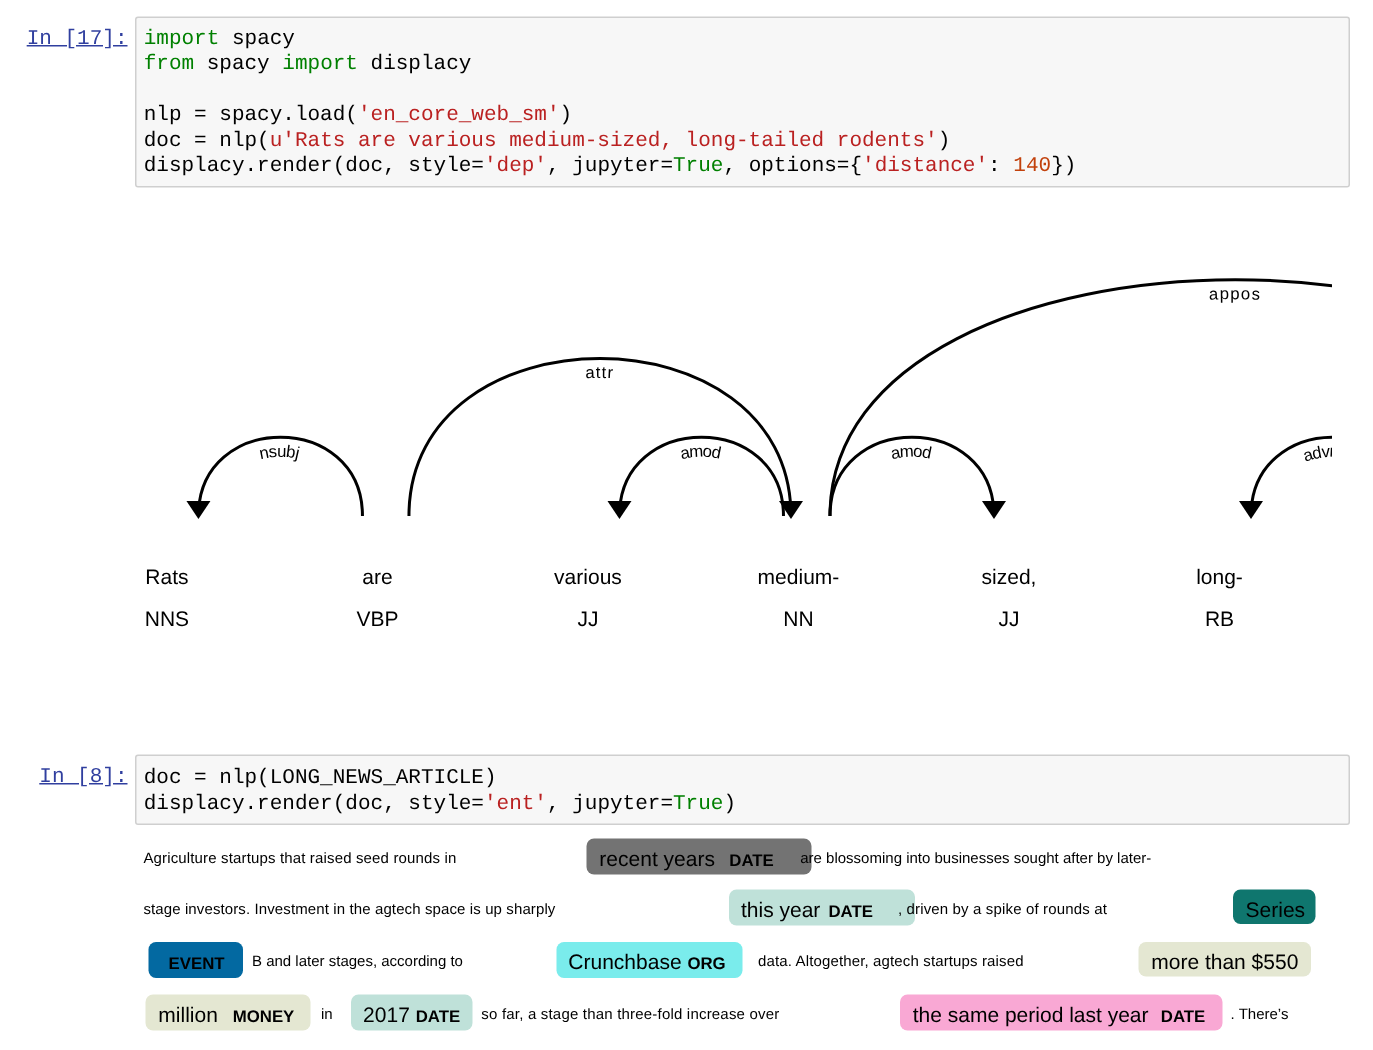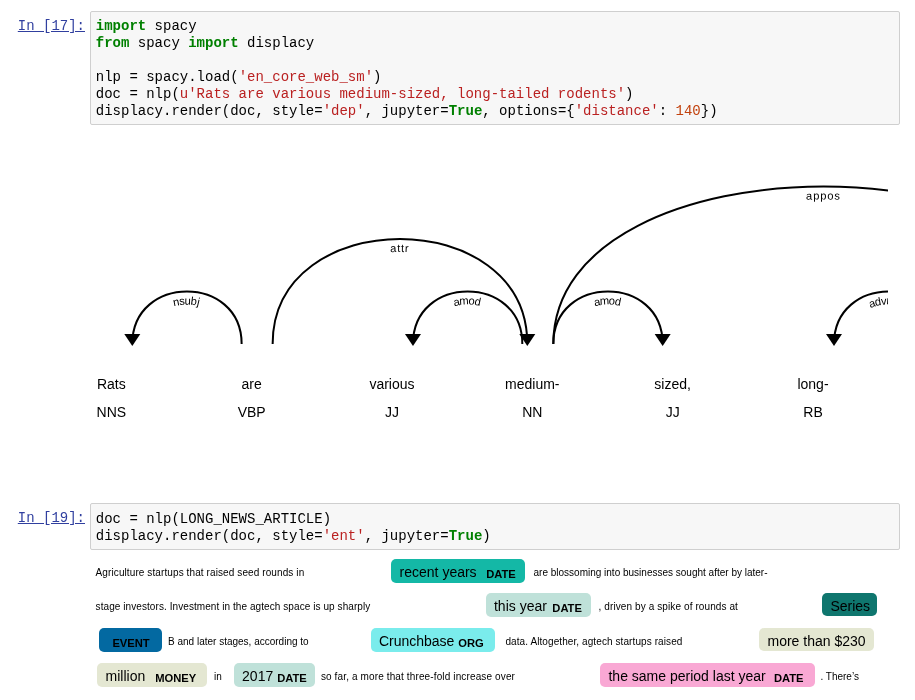--- a/index.html
+++ b/index.html
@@ -2,21 +2,21 @@
 <html><head><meta charset="utf-8">
 <style>
 * { margin:0; padding:0; box-sizing:content-box; }
 html,body { width:915px; height:700px; background:#fff; overflow:hidden;
   font-family:"Liberation Sans", sans-serif; }
 .prompt { position:absolute; left:0; width:85px; text-align:right;
   font-family:"Liberation Mono", monospace; font-size:14px; line-height:17px; color:#303F9F;text-decoration:underline; }
 .ibox { position:absolute; left:90.3px; width:803.4px; background:#f7f7f7;
   border:1px solid #cfcfcf; border-radius:2px; padding:6.5px 0 4.2px 4.5px; }
 pre.code { font-family:"Liberation Mono", monospace; font-size:14px; line-height:17px; color:#000; }
-.k { color:#008000; font-weight:bold;margin-top:36px; }
+.k { color:#008000; font-weight:normal;margin-top:36px; }
 .s { color:#BA2121; }
 .n { color:#c2410c; }
 .et { position:absolute; font-size:10px; line-height:16px; color:#000; white-space:pre; }
 .mark { position:absolute; font-size:14px; line-height:15.7px; color:#000; white-space:pre;
   padding:6px 8.4px 1.7px 8.4px; border-radius:5px; }
 .lab { font-size:11.2px; font-weight:bold; vertical-align:middle; position:relative; top:1.6px; }
 </style></head>
 <body>
 <div class="prompt" style="top:18.2px">In [17]:</div>
 <div class="ibox" style="top:10.6px;height:102px">
@@ -46,34 +46,34 @@
     <text dy="13" style="font-size:11.2px;letter-spacing:1px"><textPath href="#a2" startOffset="50%" text-anchor="middle" fill="#000">amod</textPath></text>
     <path id="a3" d="M553.32,344 C553.32,274 662.66,274 662.66,344" fill="none" stroke="#000" stroke-width="2"></path>
     <path d="M662.66,346 L670.66,334 L654.66,334 Z" fill="#000"></path>
     <text dy="13" style="font-size:11.2px;letter-spacing:1px"><textPath href="#a3" startOffset="50%" text-anchor="middle" fill="#000">amod</textPath></text>
     <path id="a4" d="M553.32,344 C553.32,134 1093.68,134 1093.68,344" fill="none" stroke="#000" stroke-width="2"></path>
     <text dy="13" style="font-size:11.2px;letter-spacing:1px"><textPath href="#a4" startOffset="50%" text-anchor="middle" fill="#000">appos</textPath></text>
     <path id="a5" d="M834.00,344 C834.00,274 943.34,274 943.34,344" fill="none" stroke="#000" stroke-width="2"></path>
     <path d="M834.00,346 L826.00,334 L842.00,334 Z" fill="#000"></path>
     <text dy="13" style="font-size:11.2px;letter-spacing:1px"><textPath href="#a5" startOffset="50%" text-anchor="middle" fill="#000">advmod</textPath></text>
   </svg>
-<div class="prompt" style="top:510.4px">In [19]:</div>
+<div class="prompt" style="top:510.4px">In [8]:</div>
 <div class="ibox" style="top:503.4px;height:34px">
     <pre class="code">doc = nlp(LONG_NEWS_ARTICLE)<br>displacy.render(doc, style=<span class="s">'ent'</span>, jupyter=<span class="k">True</span>)</pre>
   </div>
 <span class="et" style="left:95.6px;top:564.75px;letter-spacing:0.1px">Agriculture startups that raised seed rounds in</span>
-<span class="mark" style="left:391.2px;top:558.75px;background:#14b8a6;padding-right:9px">recent years <span class="lab" style="margin-left:5.7px">DATE</span></span>
+<span class="mark" style="left:391.2px;top:558.75px;background:#737373;padding-right:25px">recent years <span class="lab" style="margin-left:5.7px">DATE</span></span>
 <span class="et" style="left:533.5px;top:564.75px">are blossoming into businesses sought after by later-</span>
 <span class="et" style="left:95.6px;top:598.75px;letter-spacing:0.075px">stage investors. Investment in the agtech space is up sharply</span>
-<span class="mark" style="left:485.6px;top:592.75px;background:#bfe1d9;padding-right:9px">this year <span class="lab" style="margin-left:1.5px">DATE</span></span>
+<span class="mark" style="left:485.6px;top:592.75px;background:#bfe1d9;padding-right:28px">this year <span class="lab" style="margin-left:1.5px">DATE</span></span>
 <span class="et" style="left:598.6px;top:598.75px;letter-spacing:0.1px">, driven by a spike of rounds at</span>
 <span class="mark" style="left:822px;top:592.75px;background:#0f766e;padding-right:7.1px">Series</span>
 <span class="mark" style="left:98.8px;top:627.95px;background:#0369a1;padding-right:12.6px"><span class="lab" style="margin-left:5.2px">EVENT</span></span>
 <span class="et" style="left:168.0px;top:633.95px">B and later stages, according to</span>
 <span class="mark" style="left:370.5px;top:627.95px;background:#7aecec;padding-right:11.4px">Crunchbase <span class="lab" style="margin-left:0">ORG</span></span>
 <span class="et" style="left:505.4px;top:633.95px;letter-spacing:0.09px">data. Altogether, agtech startups raised</span>
-<span class="mark" style="left:759.1px;top:627.95px;background:#e4e7d2;padding-right:8.0px">more than $230</span>
+<span class="mark" style="left:759.1px;top:627.95px;background:#e4e7d2;padding-right:8.0px">more than $550</span>
 <span class="mark" style="left:97.2px;top:663.05px;background:#e4e7d2;padding-right:10.8px">million <span class="lab" style="margin-left:6px">MONEY</span></span>
 <span class="et" style="left:214.0px;top:669.05px">in</span>
 <span class="mark" style="left:233.7px;top:663.05px;background:#bfe1d9;padding-right:8.2px">2017 <span class="lab" style="margin-left:0px">DATE</span></span>
-<span class="et" style="left:320.9px;top:669.05px;letter-spacing:0.13px">so far, a more that three-fold increase over</span>
+<span class="et" style="left:320.9px;top:669.05px;letter-spacing:0.13px">so far, a stage than three-fold increase over</span>
 <span class="mark" style="left:600.1px;top:663.05px;background:#f9a8d4;padding-right:11.4px">the same period last year <span class="lab" style="margin-left:4.3px">DATE</span></span>
 <span class="et" style="left:820.4px;top:669.05px">. There’s</span>
 
 </body></html>

